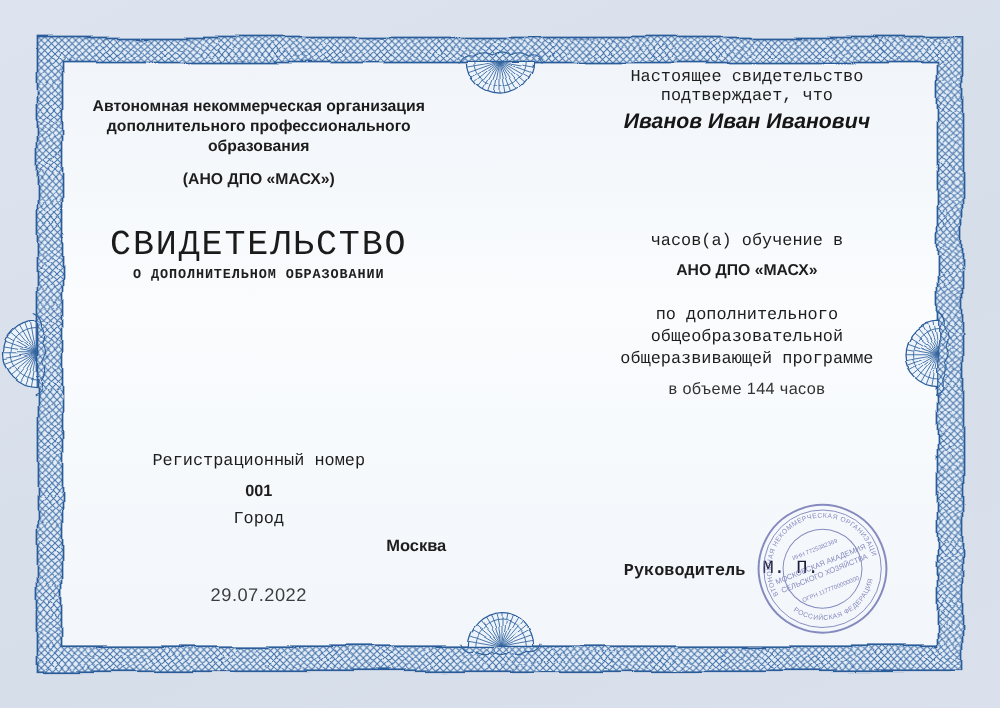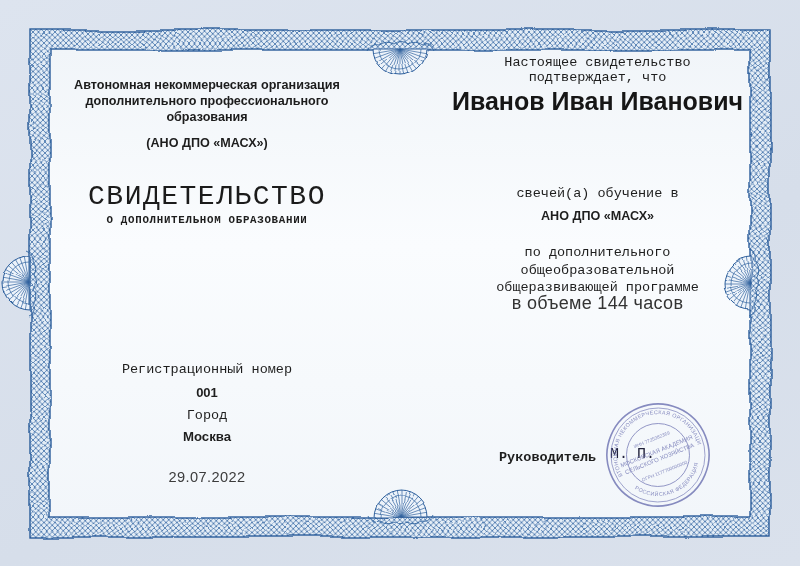--- a/index.html
+++ b/index.html
@@ -23,30 +23,30 @@
   .txt{position:absolute;z-index:2;}
   .col-left{left:57px;width:300px;text-align:center;}
   .col-right{left:450px;width:295px;text-align:center;}
   .sans{font-family:"Liberation Sans",sans-serif;}
   .serif{font-family:Liberation Mono, monospace;}
   .org{top:77px;font-weight:bold;font-size:12.6px;line-height:16.2px;color:#1c1c1c;}
   .org-short{top:136px;font-weight:bold;font-size:12.6px;}
   .title{top:181px;font-size:28px;letter-spacing:1.5px;color:#1b1b1b;}
   .subtitle{top:214px;font-size:10.8px;font-weight:bold;letter-spacing:.7px;}
   .statement{top:55px;font-size:13.5px;}
-  .recipient{top:87px;font-weight:bold;font-size:25px;color:#161616;}
+  .recipient{top:87px;font-weight:bold;font-style:italic;font-size:17px;color:#161616;}
   .training-intro{top:186px;font-size:13.5px;}
   .training-org{top:209px;font-weight:bold;font-size:12.6px;}
   .program-intro{top:244px;font-size:13.5px;line-height:17.5px;}
   .program-name{top:286px;font-size:14.2px;letter-spacing:.3px;color:#333;}
-  .program-hours{top:293px;font-size:18px;letter-spacing:.3px;color:#333;}
+  .program-hours{top:303px;font-size:13px;letter-spacing:.3px;color:#333;}
   .reg-label{top:362px;font-size:13.5px;}
   .reg-number{top:385px;font-weight:bold;font-size:13px;}
   .city-label{top:408px;font-size:13.5px;}
-  .city{top:429px;font-weight:bold;font-size:13.2px;}
+  .city{top:429px;font-weight:bold;font-size:13.2px;text-align:right;}
   .date-label{top:451px;font-size:13.5px;}
   .date{top:469px;font-size:14.6px;letter-spacing:.4px;color:#3c3c3c;}
   .signature{left:456px;top:450px;font-weight:bold;font-size:13.5px;width:160px;margin-left:43px;}
   .mp{left:610px;top:446px;font-size:15px;color:#20203a;z-index:2;}
   .seal-svg{position:absolute;left:595px;top:392px;z-index:4;opacity:.82;pointer-events:none;}
 </style>
 </head>
 <body>
 
 <div class="page">
@@ -91,21 +91,21 @@
   <div class="txt col-left subtitle serif">О ДОПОЛНИТЕЛЬНОМ ОБРАЗОВАНИИ</div>
 
   <div class="txt col-left reg-label serif">Регистрационный номер</div>
   <div class="txt col-left reg-number sans">001</div>
   <div class="txt col-left city-label serif">Город</div>
   <div class="txt col-left city sans">Москва</div>
   <div class="txt col-left date sans">29.07.2022</div>
 
   <div class="txt col-right statement serif">Настоящее свидетельство подтверждает, что</div>
   <div class="txt col-right recipient sans">Иванов Иван Иванович</div>
-  <div class="txt col-right training-intro serif">свечей(а) обучение в</div>
+  <div class="txt col-right training-intro serif">часов(а) обучение в</div>
   <div class="txt col-right training-org sans">АНО ДПО «МАСХ»</div>
   <div class="txt col-right program-intro serif">
     <div>по дополнительного общеобразовательной</div>
     <div>общеразвивающей программе</div>
   </div>
   <div class="txt col-right program-hours sans">в объеме 144 часов</div>
 
   <div class="txt signature serif">Руководитель</div>
   <div class="txt mp serif">М. П.</div>
 

